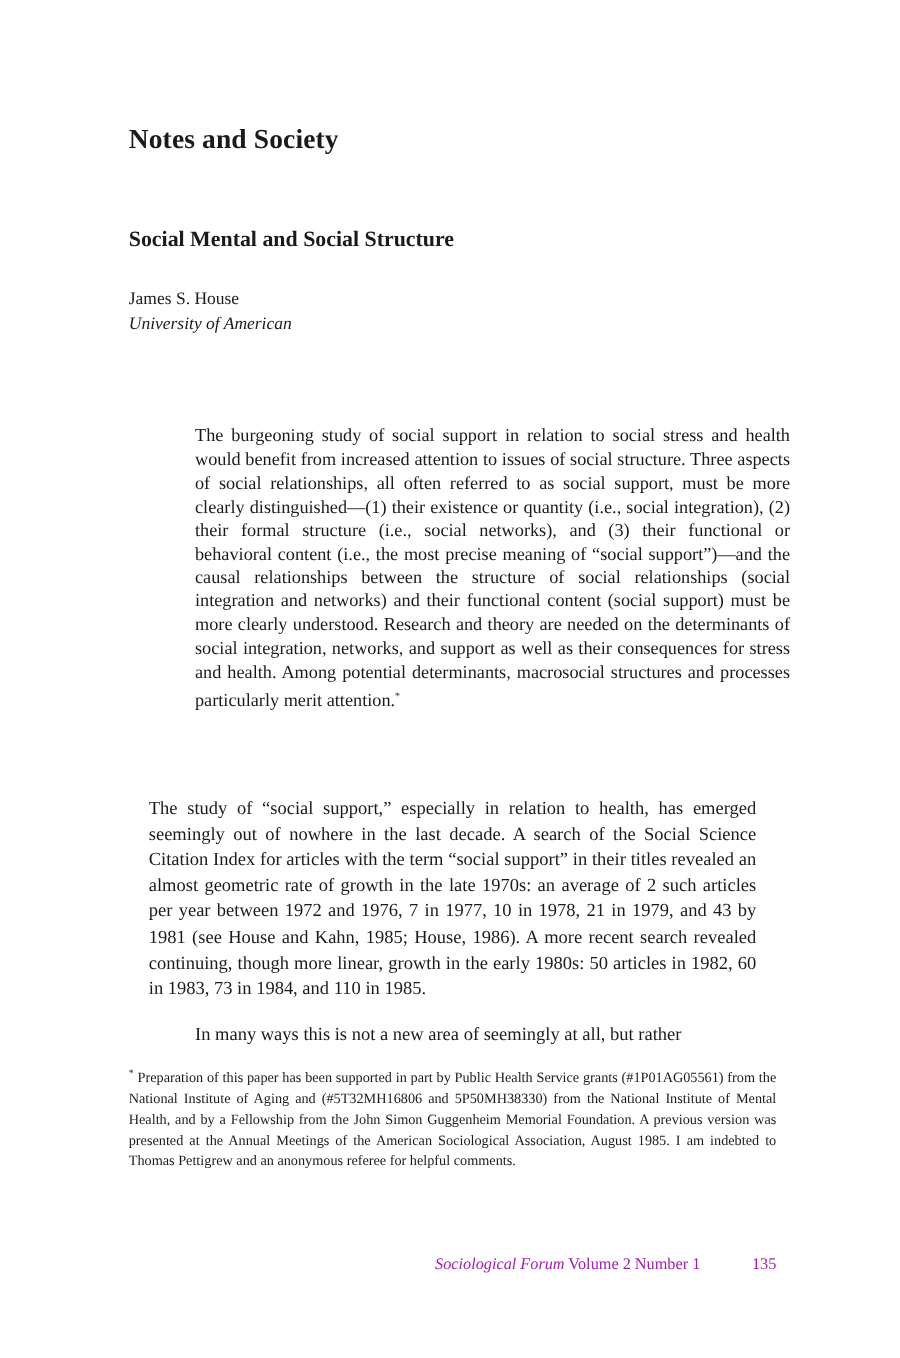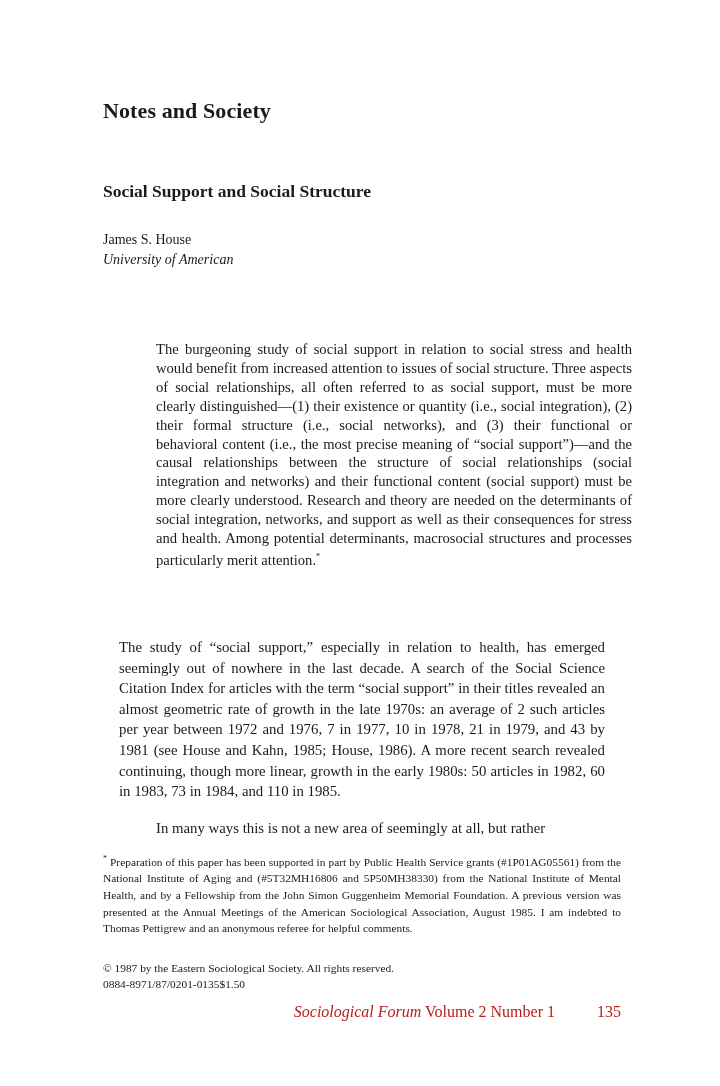--- a/index.html
+++ b/index.html
@@ -38,49 +38,45 @@
     .footnote {
       position: absolute; left: 103px; top: 851px; width: 518px;
       font-size: 11.4px; line-height: 16.6px; text-align: justify; margin: 0;
     }
     .copyright {
       position: absolute; left: 103px; top: 960px; width: 518px;
       font-size: 11.4px; line-height: 16px;
     }
     .running-foot {
       position: absolute; left: 103px; top: 1003px; width: 518px;
-      font-size: 16px; text-align: right; color: #b91c1c;
+      font-size: 13px; text-align: right; color: #a21caf;
     }
     .running-foot .journal { font-style: italic; }
     .running-foot .pagenum { display: inline-block; margin-left: 38px; }
   </style>
 </head>
 <body>
 
 <div class="page">
   <h1 class="section-title">Notes and Society</h1>
-  <h2 class="article-title">Social Support and Social Structure</h2>
+  <h2 class="article-title">Social Mental and Social Structure</h2>
 
   <div class="author">
     <div>James S. House</div>
     <div class="affil">University of American</div>
   </div>
 
   <p class="abstract"><span>The burgeoning study of social support in relation to social stress and health would benefit from increased attention to issues of so­cial structure. Three aspects of social relationships, all often re­ferred to as social support, must be more clearly distinguished—(1) their existence or quantity (i.e., social integration), (2) their formal structure (i.e., social networks), and (3) their functional or behavioral content (i.e., the most precise meaning of “social sup­port”)—and the causal relationships between the structure of so­cial relationships (social integration and networks) and their func­tional content (social support) must be more clearly understood. Research and theory are needed on the determinants of social in­tegration, networks, and support as well as their consequences for stress and health. Among potential determinants, macrosocial structures and processes particularly merit attention.</span><sup>*</sup></p>
 
   <div class="body-text">
     <p>The study of “social support,” especially in relation to health, has emerged seemingly out of nowhere in the last decade. A search of the Social Science Citation Index for articles with the term “social support” in their titles revealed an almost geometric rate of growth in the late 1970s: an average of 2 such articles per year between 1972 and 1976, 7 in 1977, 10 in 1978, 21 in 1979, and 43 by 1981 (see House and Kahn, 1985; House, 1986). A more recent search revealed continuing, though more linear, growth in the early 1980s: 50 articles in 1982, 60 in 1983, 73 in 1984, and 110 in 1985.</p>
     <p class="indent">In many ways this is not a new area of seemingly at all, but rather</p>
   </div>
 
   <p class="footnote fn"><sup>*</sup> <span>Preparation of this paper has been supported in part by Public Health Service grants (#1P01AG05561) from the National Institute of Aging and (#5T32MH16806 and 5P50MH38330) from the National Institute of Mental Health, and by a Fellowship from the John Simon Guggenheim Memorial Foundation. A previous version was presented at the Annual Meetings of the American Sociological Association, August 1985. I am indebted to Thomas Pettigrew and an anonymous referee for helpful comments.</span></p>
 
-  <div class="copyright">
-    <div>© 1987 by the Eastern Sociological Society. All rights reserved.</div>
-    <div>0884-8971/87/0201-0135$1.50</div>
-  </div>
 
   <div class="running-foot">
     <span class="journal">Sociological Forum</span>
     <span>Volume 2 Number 1</span>
     <span class="pagenum">135</span>
   </div>
 </div>
 
 </body></html>

